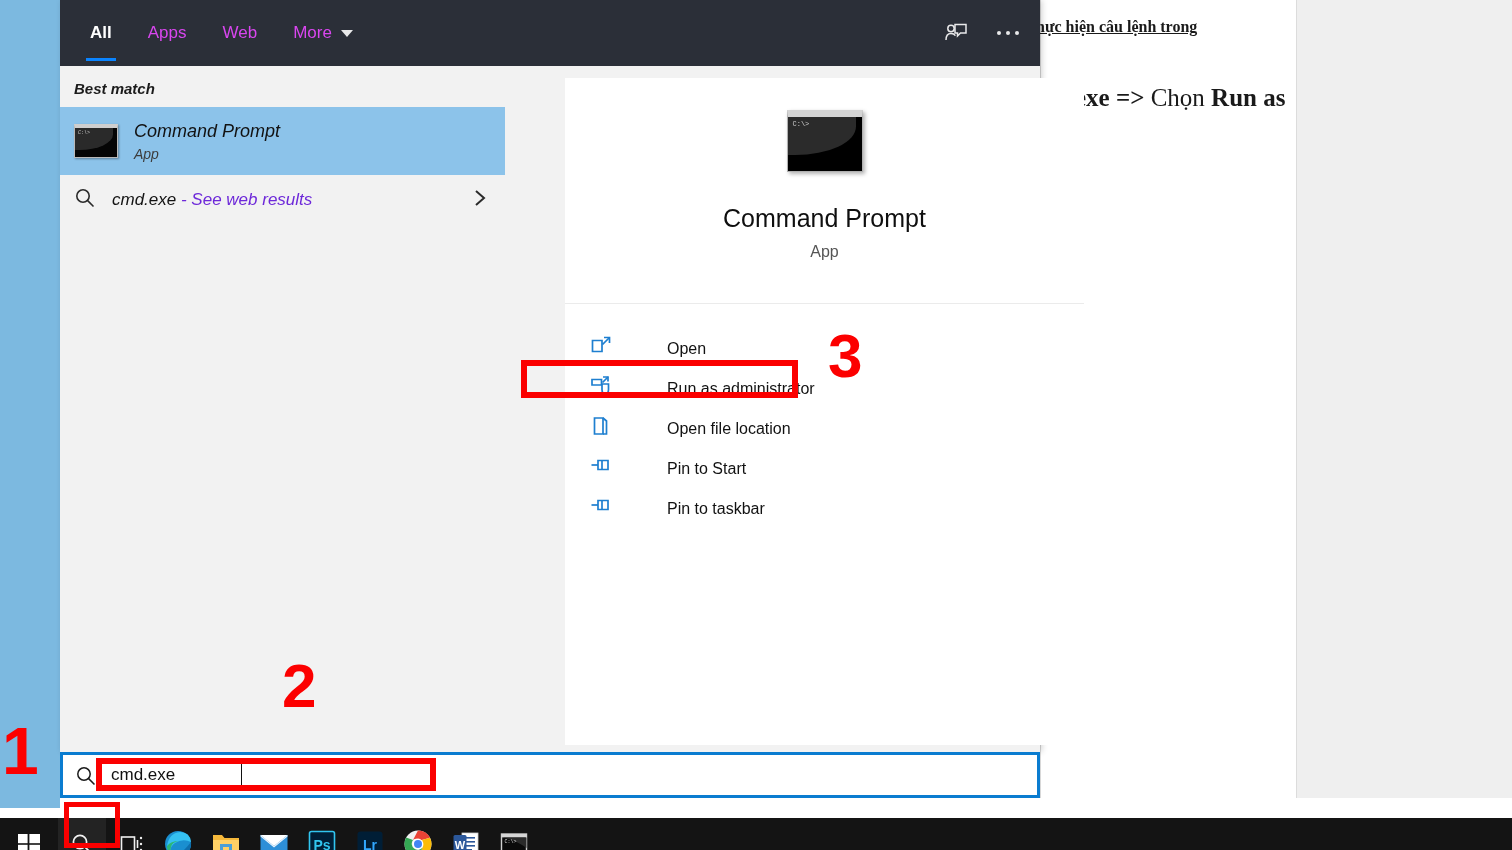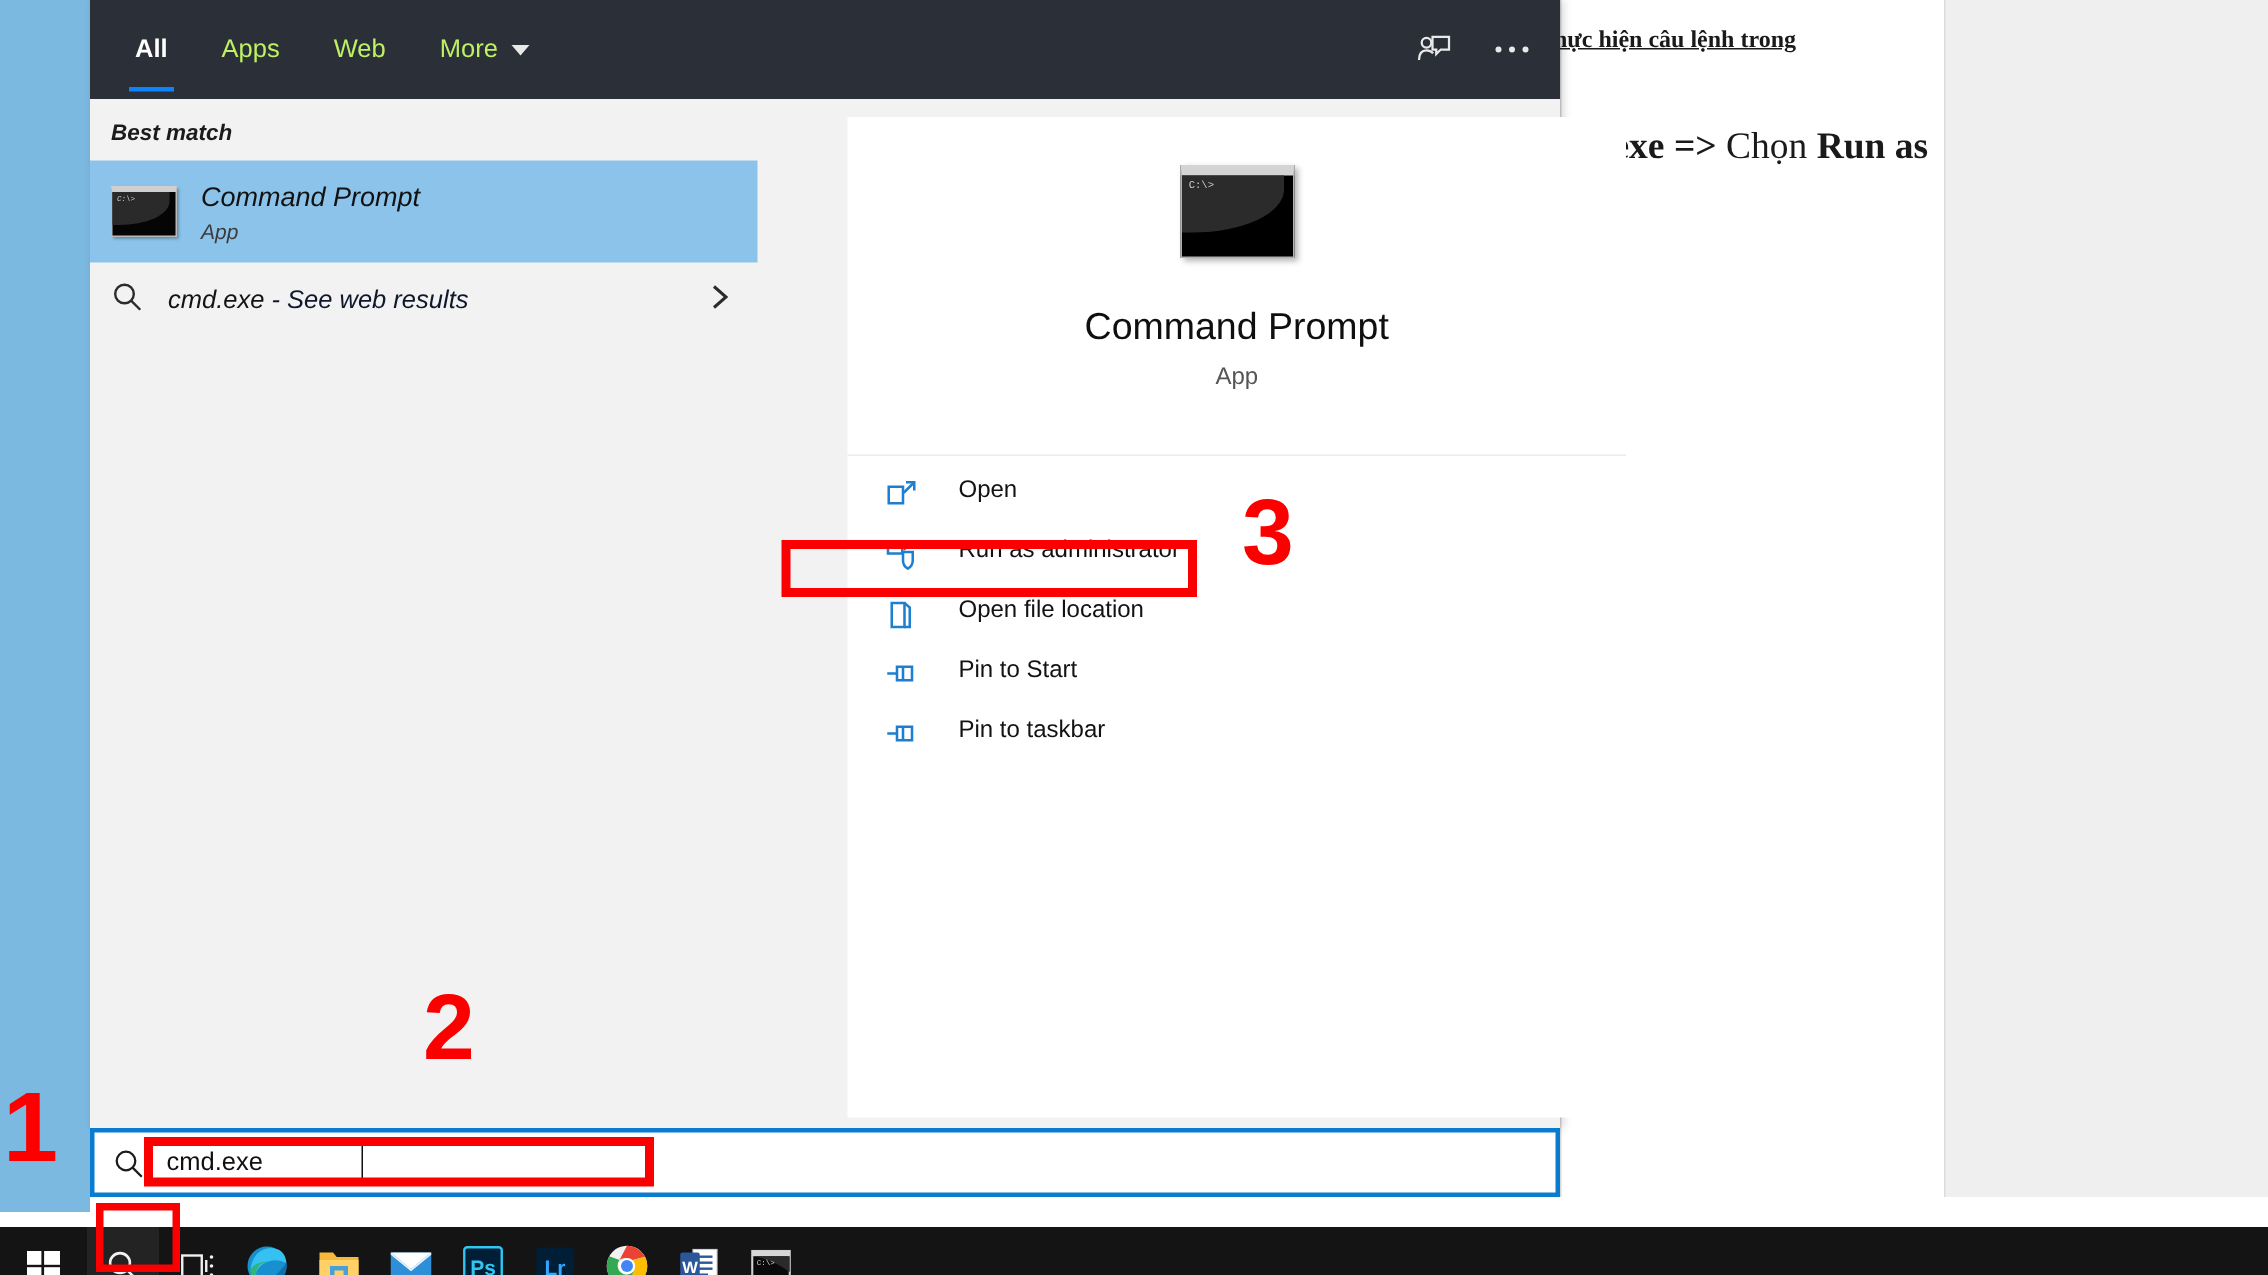--- a/index.html
+++ b/index.html
@@ -56,21 +56,21 @@
   .flyout-header {
     position: absolute; left: 0; top: 0; width: 980px; height: 66px;
     background: #2b2f38;
     display: flex; align-items: center;
   }
   .tabs { display: flex; align-items: center; height: 66px; margin-left: 12px; }
   .tab {
     position: relative;
     height: 66px; display: flex; align-items: center;
     padding: 0 18px;
-    color: #bef264;
+    color: #d946ef;
     font-size: 17px;
     cursor: pointer;
   }
   .tab.active { font-weight: bold; color: #ffffff; }
   .tab.active::after {
     content: ""; position: absolute; left: 14px; right: 14px;
     bottom: 5px; height: 3px; background: #0a84ff;
   }
   .tab .caret {
     display: inline-block; margin-left: 9px;
@@ -129,21 +129,21 @@
   .res-title { font-size: 18px; color: #121212; line-height: 22px; }
   .res-sub { font-size: 14px; color: #3c3c3c; margin-top: 4px; }
 
   .web-row {
     display: flex; align-items: center;
     height: 50px; padding-left: 14px; padding-right: 18px;
     cursor: pointer;
   }
   .web-row .magnify { width: 30px; flex: none; }
   .web-text { font-size: 17px; color: #131313; margin-left: 8px; }
-  .web-text .dim { color: #0f172a; }
+  .web-text .dim { color: #6d28d9; }
   .chevron-r { margin-left: auto; color: #2b2b2b; }
 
   
   .right-col {
     position: absolute; left: 505px; top: 78px;
     width: 519px; height: 667px;
     background: #ffffff;
   }
   .preview-top {
     height: 226px;
@@ -169,22 +169,22 @@
   .big-thumb .prompt {
     position: absolute; left: 5px; top: 3px;
     font-family: "Liberation Mono", monospace;
     font-size: 7px; color: #cfcfcf; z-index: 2;
   }
   .preview-name { font-size: 25px; color: #0f0f0f; margin-top: 32px; }
   .preview-sub { font-size: 16px; color: #555; margin-top: 10px; }
 
   .actions { padding-top: 14px; }
   .action-row {
-    display: flex; align-items: flex-start;
-    height: 40px; padding-left: 24px; cursor: pointer;
+    display: flex; align-items: flex-end;
+    height: 40px; padding-left: 24px; cursor: pointer; gap: 28px;
   }
   .action-icon { width: 40px; flex: none; display: flex; align-items: center; }
   .action-label { font-size: 16px; color: #121212; margin-left: 10px; }
 
   
   .searchbar {
     position: absolute; left: 60px; top: 752px;
     width: 980px; height: 46px;
     background: #ffffff;
     border: 3px solid #0a7cd0;

